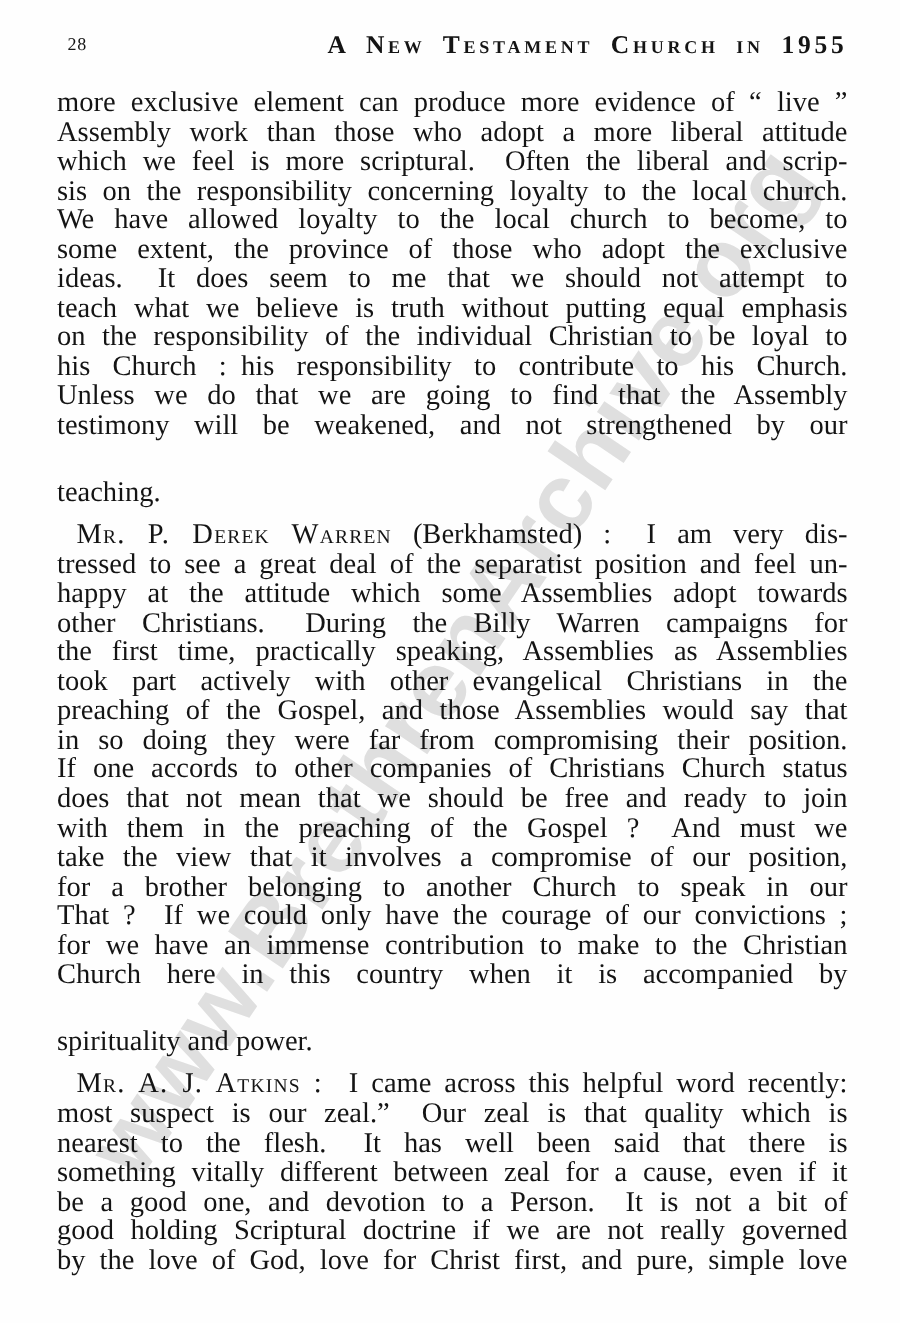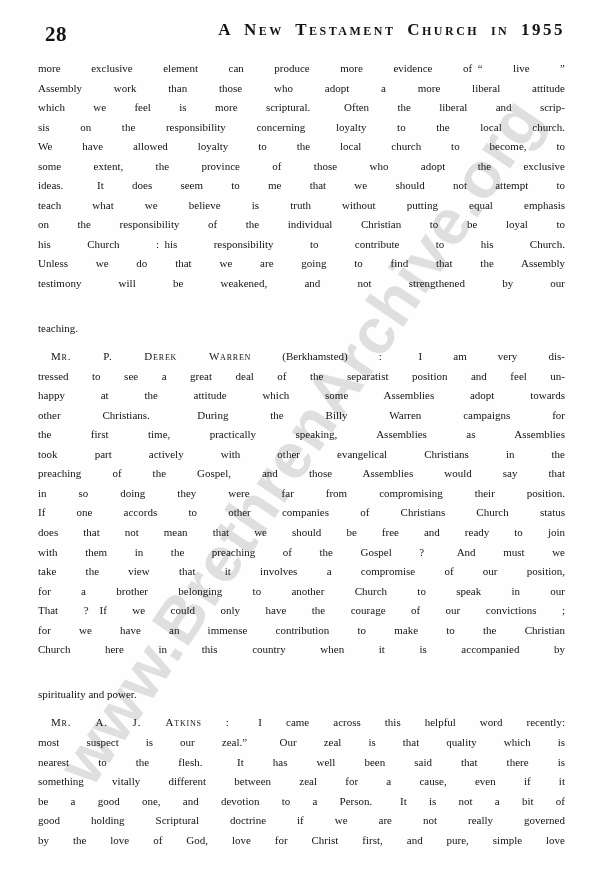--- a/index.html
+++ b/index.html
@@ -38,42 +38,42 @@
     padding: 20px 35px 0 38px;
   }
   .pageheader {
     position: relative;
     height: 30px;
   }
   .pagenum {
     position: absolute;
     left: 7px;
     top: 2px;
-    font-size: 21px;
-    font-weight: 700;
+    font-size: 12px;
+    font-weight: 400;
     letter-spacing: 0.5px;
   }
   .runtitle {
     margin: 0;
     text-align: right;
     font-size: 17px;
     font-weight: 700;
     font-variant: small-caps;
     letter-spacing: 2.5px;
     word-spacing: 5px;
     white-space: nowrap;
   }
   .textcol {
     margin-top: 9px;
   }
   .para { margin: 0; }
   .para + .para { margin-top: 9px; }
   .line {
     line-height: 19.55px;
-    font-size: 11px;
+    font-size: 19px;
     text-align: justify;
     text-align-last: justify;
     text-justify: inter-word;
   }
   .line.last {
     text-align-last: left;
     margin-top: 25px;
   }
   .line.first-indent {
     text-indent: 13px;

